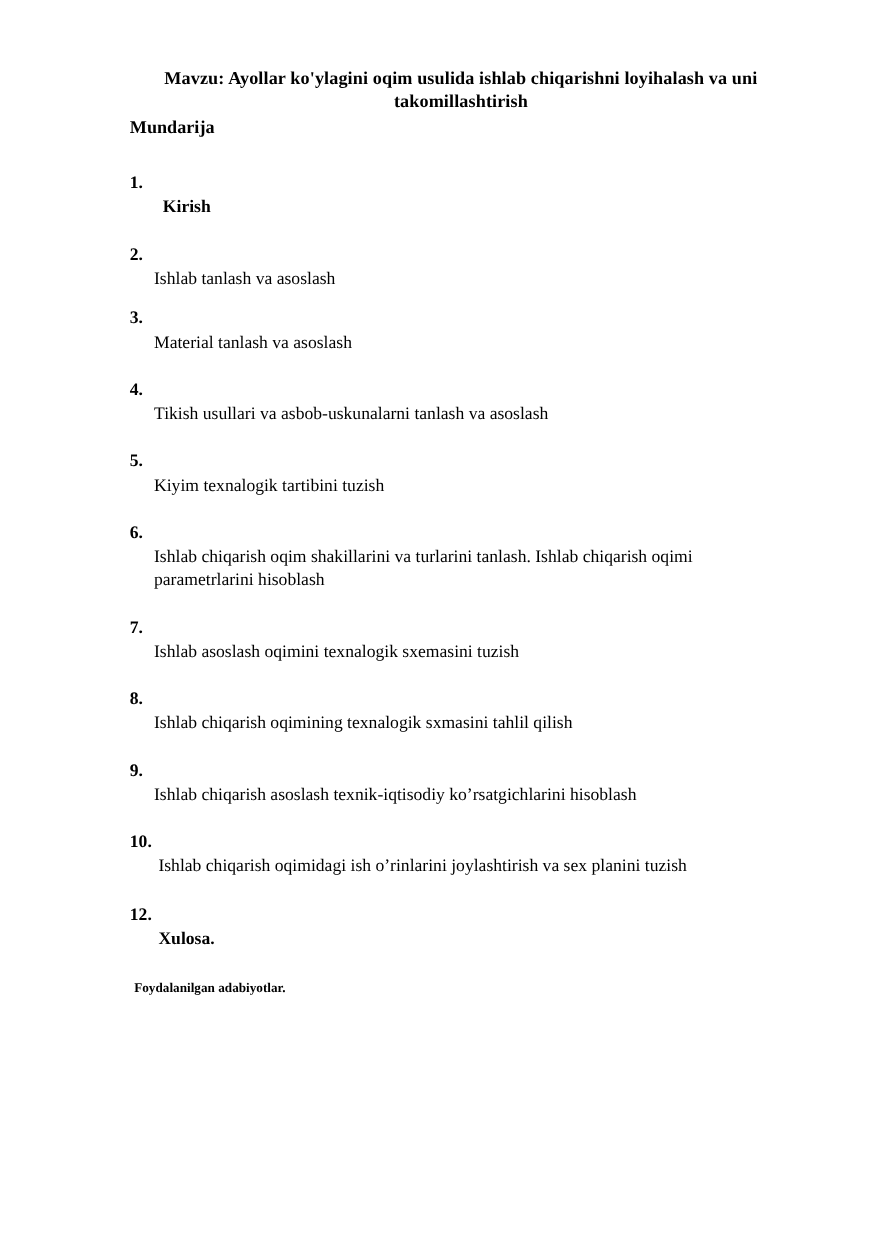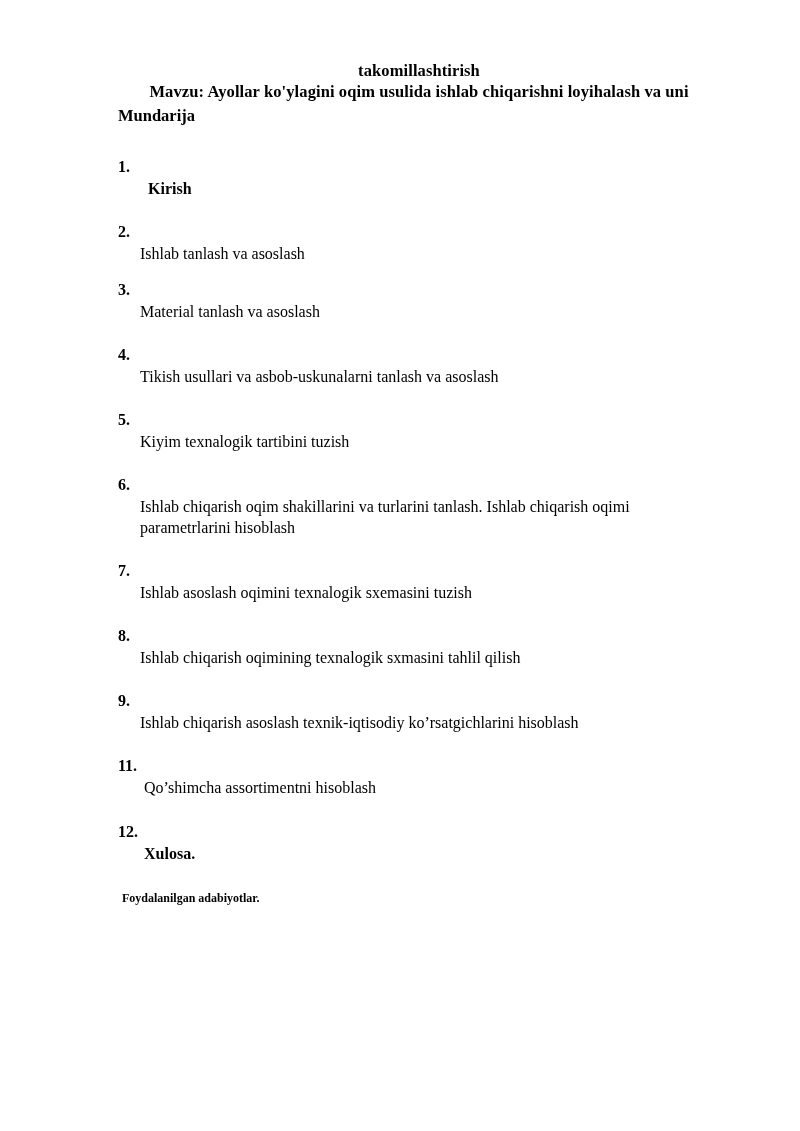--- a/index.html
+++ b/index.html
@@ -97,22 +97,22 @@
     line-height: 1.32;
     padding-left: 4px;
   }
 </style>
 </head>
 <body>
 
 <div class="page">
 
   <div>
+    <div class="doc-title">Mavzu: Ayollar ko'ylagini oqim usulida ishlab chiqarishni loyihalash va uni</div>
     <div class="doc-title">takomillashtirish</div>
-    <div class="doc-title">Mavzu: Ayollar ko'ylagini oqim usulida ishlab chiqarishni loyihalash va uni</div>
     <div class="doc-subtitle">Mundarija</div>
   </div>
 
   <ol class="toc">
 
     <li class="toc-item w-single sp-top bold-item extra-indent">
       <span class="num">1.</span>
       <span class="txt">Kirish</span>
     </li>
 
@@ -149,25 +149,25 @@
     <li class="toc-item w-single sp-lg">
       <span class="num">8.</span>
       <span class="txt">Ishlab chiqarish oqimining texnalogik sxmasini tahlil qilish</span>
     </li>
 
     <li class="toc-item w-single sp-lg">
       <span class="num">9.</span>
       <span class="txt">Ishlab chiqarish asoslash texnik-iqtisodiy ko’rsatgichlarini hisoblash</span>
     </li>
 
+    <li class="toc-item tight sp-lg">
+      <span class="num">10.</span>
+      <span class="txt">Ishlab chiqarish oqimidagi ish o’rinlarini joylashtirish va sex planini tuzish</span>
+    </li>
 
-    <li class="toc-item tight sp-lg">
-      <span class="num">11.</span>
-      <span class="txt">Qo’shimcha assortimentni hisoblash</span>
-    </li>
 
     <li class="toc-item tight sp-lg bold-item">
       <span class="num">12.</span>
       <span class="txt">Xulosa.</span>
     </li>
 
   </ol>
 
   <div class="footer-line sp-foot">Foydalanilgan adabiyotlar.</div>
 

